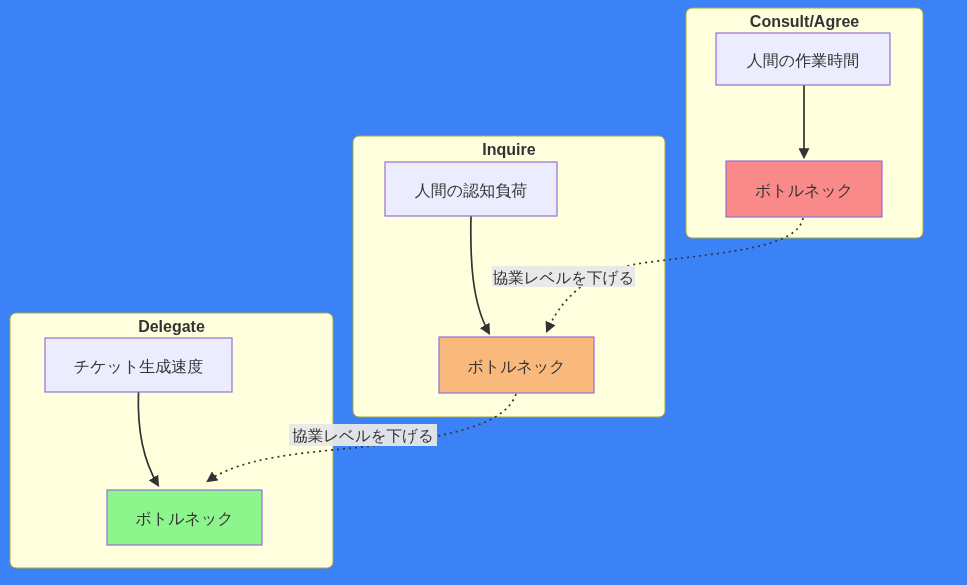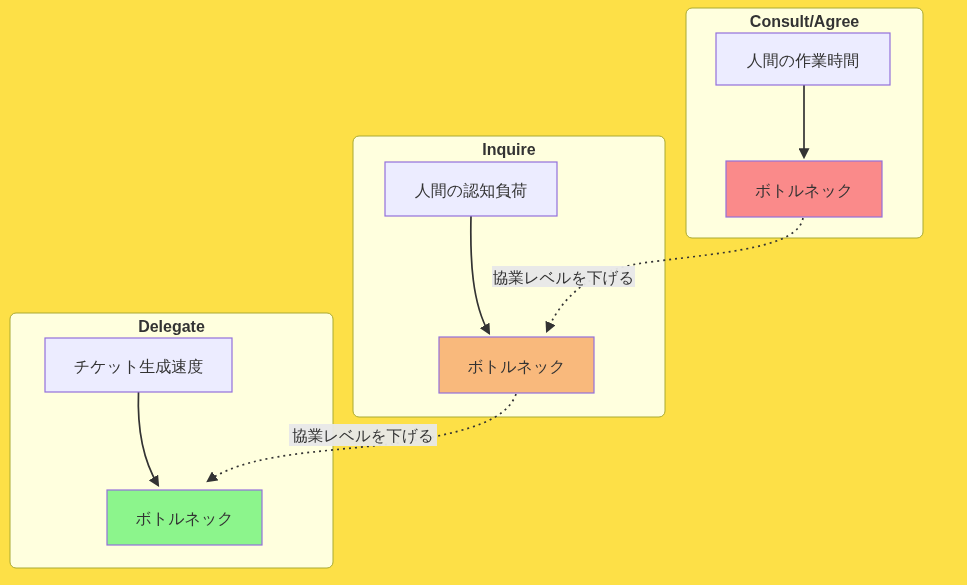--- a/index.html
+++ b/index.html
@@ -5,21 +5,21 @@
   html, body {
     margin: 0;
     padding: 0;
     background: #ffffff;
     font-family: "Liberation Sans", "DejaVu Sans", sans-serif;
   }
   .canvas-wrap {
     width: 967px;
     height: 585px;
     position: relative;
-    background: #fde047;
+    background: #3b82f6;
   }
   svg { display: block; }
   .subgraph-rect {
     stroke-width: 1px;
   }
   .subgraph-title {
     font-size: 16px;
     font-weight: bold;
     fill: #333333;
     text-anchor: middle;

